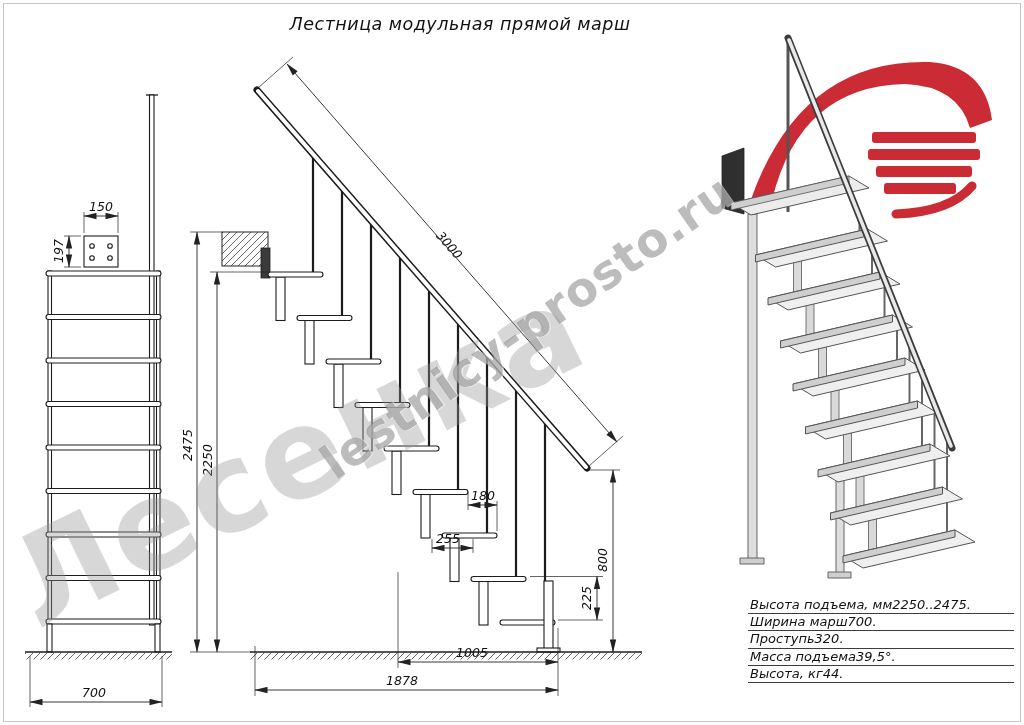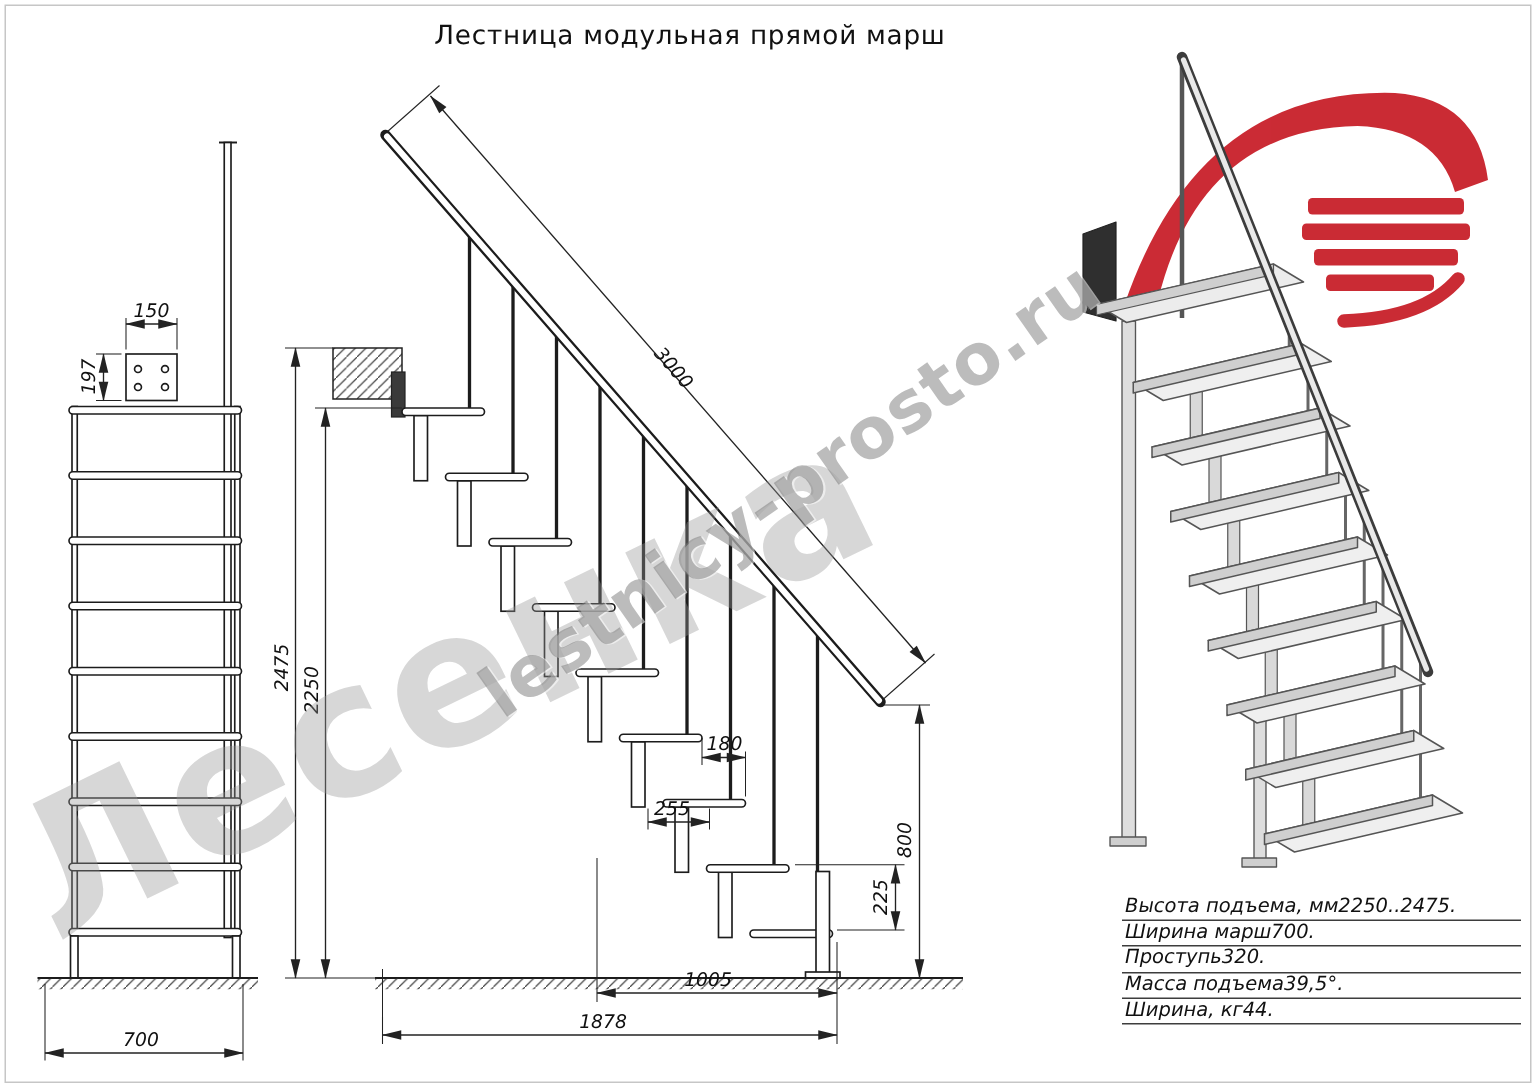--- a/index.html
+++ b/index.html
@@ -3,21 +3,21 @@
 <meta charset="utf-8">
 <style>
   html,body { margin:0; padding:0; }
   body {
     width:1024px; height:725px; background:#ffffff; position:relative; overflow:hidden;
     font-family:"DejaVu Sans", sans-serif; color:#111;
   }
   .frame { position:absolute; inset:3px; border:1px solid #c6c6c6; pointer-events:none; }
   .title {
     position:absolute; top:14px; left:0; width:920px; text-align:center;
-    font-size:17.5px; letter-spacing:.5px; z-index:3;
+    font-style:italic; font-size:17.5px; letter-spacing:.5px; z-index:3;
   }
   svg.scene { position:absolute; left:0; top:0; z-index:2; }
   .dt { font-style:italic; font-size:12.5px; fill:#101010; font-family:"DejaVu Sans",sans-serif; }
   .ln   { stroke:#1c1c1c; stroke-width:1.3; fill:none; }
   .lnf  { stroke:#1c1c1c; stroke-width:1.1; fill:#ffffff; }
   .dim  { stroke:#222; stroke-width:0.9; fill:none; marker-start:url(#ah); marker-end:url(#ah); }
   .ext  { stroke:#222; stroke-width:0.7; fill:none; }
   .spec {
     position:absolute; left:748px; top:597px; width:266px; z-index:3;
     font-style:italic; font-size:13px;
@@ -290,19 +290,19 @@
   </div>
   <div class="row">
     <span>Проступь</span>
     <span>320.</span>
   </div>
   <div class="row">
     <span>Масса подъема</span>
     <span>39,5°.</span>
   </div>
   <div class="row">
-    <span>Ширина, кг</span>
+    <span>Высота, кг</span>
     <span>44.</span>
   </div>
 </div>
 
 <div class="wm-big">Лесенка</div>
 <div class="wm-site">lestnicy-prosto.ru</div>
 
 </body></html>

